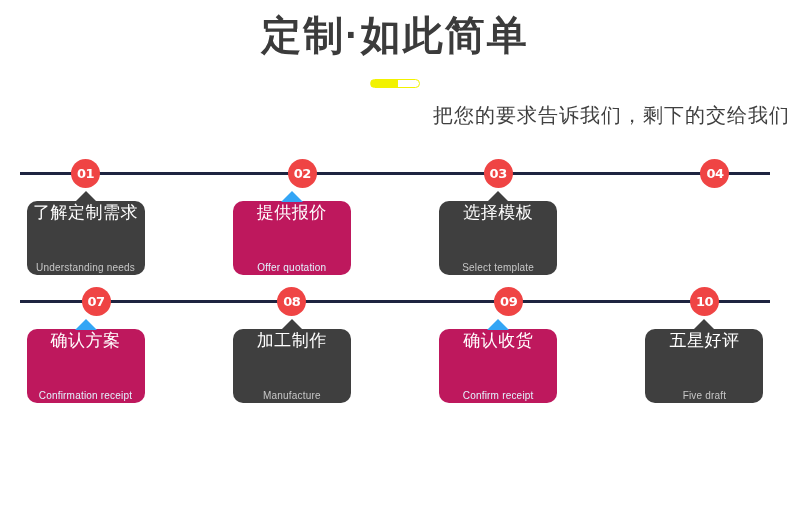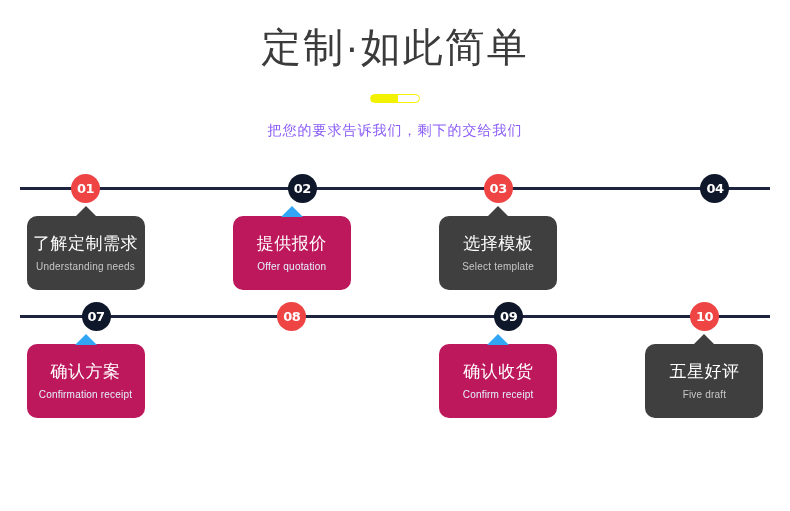--- a/index.html
+++ b/index.html
@@ -15,48 +15,49 @@
     position: relative;
   }
 
   
   .header {
     text-align: center;
     padding-top: 6px;
   }
   .page-title {
     font-size: 40px;
-    font-weight: normal;
+    font-weight: bold;
     color: #3b3b3b;
     letter-spacing: 2px;
     line-height: 58px;
-    margin: 12px;
+    margin: 0;
   }
   .divider-wrap {
     height: 20px;
     display: flex;
     align-items: center;
     justify-content: center;
     margin-top: 9px;
   }
   .divider-bar {
     width: 50px;
     height: 9px;
     border-radius: 5px;
     border: 1px solid #f2f200;
     background: linear-gradient(to right, #f2f200 0%, #f2f200 56%, #ffffff 56%, #ffffff 100%);
     box-sizing: border-box;
   }
   .page-subtitle {
-    font-size: 14px;
-    color: #8b5cf6;
+    font-size: 20px;
+    color: #404040;
     letter-spacing: 1px;
     margin: 0;
     padding-top: 10px;
     line-height: 24px;
+    text-align: right;
   }
 
   
   .rows {
     margin-top: 23px;
   }
   .step-row {
     position: relative;
     height: 128px;
   }
@@ -93,32 +94,32 @@
     align-items: center;
     justify-content: center;
     font-size: 13px;
     font-weight: bold;
     color: #ffffff;
     font-family: "DejaVu Sans", sans-serif;
     letter-spacing: -0.5px;
     margin-top: 9px;
   }
   .badge.dark  { background: #ef4444; }
-  .badge.blue  { background: #0f172a; margin-left: 21px; }
+  .badge.blue  { background: #ef4444; margin-left: 21px; }
 
   .card {
     position: relative;
     margin-top: 13px;
     width: 118px;
     height: 74px;
     border-radius: 10px;
     display: flex;
     flex-direction: column;
     align-items: center;
-    justify-content: center;
+    justify-content: space-between;
     box-sizing: border-box;
   }
   .card.dark { background: #3f3f3f; }
   .card.blue { background: #be185d; }
 
   
   .card::before {
     content: "";
     position: absolute;
     top: -10px;
@@ -206,20 +207,24 @@
       <div class="step">
         <div class="badge blue">07</div>
         <div class="card blue">
           <div class="card-cn">确认方案</div>
           <div class="card-en">Confirmation receipt</div>
         </div>
       </div>
 
       <div class="step">
         <div class="badge dark">08</div>
+        <div class="card dark">
+          <div class="card-cn">加工制作</div>
+          <div class="card-en">Manufacture</div>
+        </div>
       </div>
 
       <div class="step">
         <div class="badge blue">09</div>
         <div class="card blue">
           <div class="card-cn">确认收货</div>
           <div class="card-en">Confirm receipt</div>
         </div>
       </div>
 

